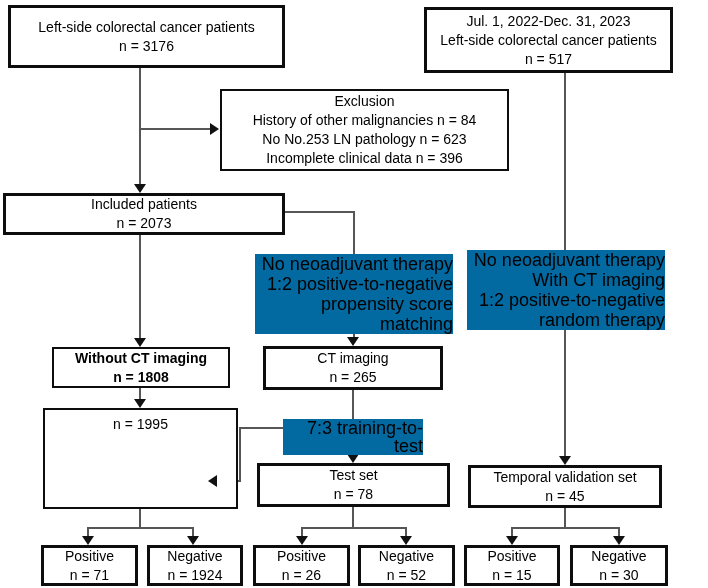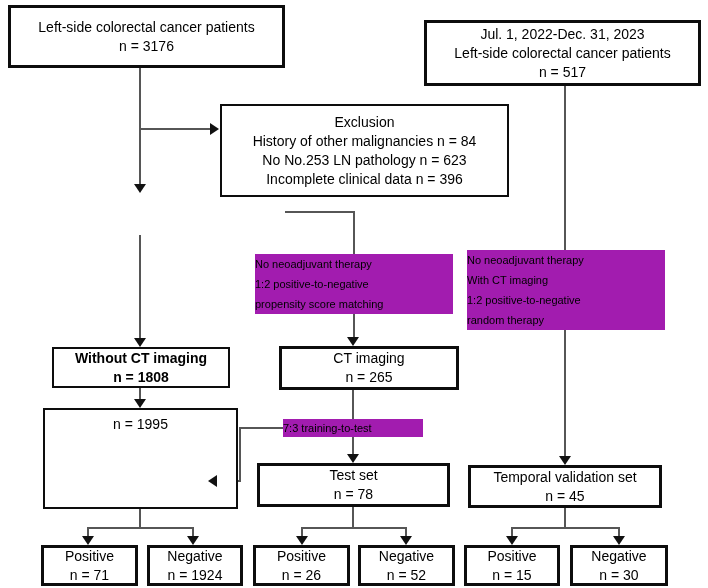--- a/index.html
+++ b/index.html
@@ -23,39 +23,39 @@
     align-items: center;
     text-align: center;
     font-size: 14px;
     line-height: 19px;
     z-index: 3;
   }
   .box.light { border-width: 2.5px; }
   .box.top-align { justify-content: flex-start; padding-top: 5px; }
   .flabel {
     position: absolute;
-    background: #a21caf;
-    text-align: left;
-    font-size: 11px;
+    background: #0369a1;
+    text-align: right;
+    font-size: 18px;
     line-height: 20px;
     z-index: 2;
   }
   .line { position: absolute; background: #565656; z-index: 1; }
   .arr { position: absolute; width: 0; height: 0; z-index: 2; }
   .arr.down  { border-left: 6px solid transparent; border-right: 6px solid transparent; border-top: 9px solid #111; }
   .arr.right { border-top: 6px solid transparent; border-bottom: 6px solid transparent; border-left: 9px solid #111; }
   .arr.left  { border-top: 6px solid transparent; border-bottom: 6px solid transparent; border-right: 9px solid #111; }
 
   
   #b-cohort2009 { left: 8px;   top: 5px;   width: 277px; height: 63px; }
-  #b-cohort2022 { left: 424px; top: 20px;   width: 277px; height: 66px; }
-  #b-exclusion  { left: 220px; top: 104px;  width: 289px; height: 93px; }
+  #b-cohort2022 { left: 424px; top: 7px;   width: 249px; height: 66px; }
+  #b-exclusion  { left: 220px; top: 89px;  width: 289px; height: 82px; }
   #b-included   { left: 3px;   top: 193px; width: 282px; height: 42px; }
   #b-withoutct  { left: 52px;  top: 347px; width: 178px; height: 41px; font-weight: bold; }
-  #b-ctimaging  { left: 263px; top: 346px; width: 180px; height: 44px; margin-left: 16px; }
+  #b-ctimaging  { left: 263px; top: 346px; width: 180px; height: 44px; }
   #b-clinical   { left: 43px;  top: 408px; width: 195px; height: 101px; }
   #b-cttraining { left: 75px;  top: 458px; width: 133px; height: 42px; z-index: 4; }
   #b-testset    { left: 257px; top: 463px; width: 193px; height: 44px; }
   #b-temporal   { left: 468px; top: 465px; width: 194px; height: 43px; }
   #b-pos71   { left: 41px;  top: 545px; width: 97px; height: 41px; }
   #b-neg1924 { left: 147px; top: 545px; width: 96px; height: 41px; }
   #b-pos26   { left: 253px; top: 545px; width: 97px; height: 41px; }
   #b-neg52   { left: 358px; top: 545px; width: 97px; height: 41px; }
   #b-pos15   { left: 464px; top: 545px; width: 96px; height: 41px; }
   #b-neg30   { left: 570px; top: 545px; width: 98px; height: 41px; }
@@ -137,20 +137,24 @@
     <div>n = 517</div>
   </div>
 
   <div class="box light" id="b-exclusion">
     <div>Exclusion</div>
     <div>History of other malignancies n = 84</div>
     <div>No No.253 LN pathology n = 623</div>
     <div>Incomplete clinical data n = 396</div>
   </div>
 
+  <div class="box" id="b-included">
+    <div>Included patients</div>
+    <div>n = 2073</div>
+  </div>
 
   <div class="box light" id="b-withoutct">
     <div>Without CT imaging</div>
     <div>n = 1808</div>
   </div>
 
   <div class="box" id="b-ctimaging">
     <div>CT imaging</div>
     <div>n = 265</div>
   </div>

